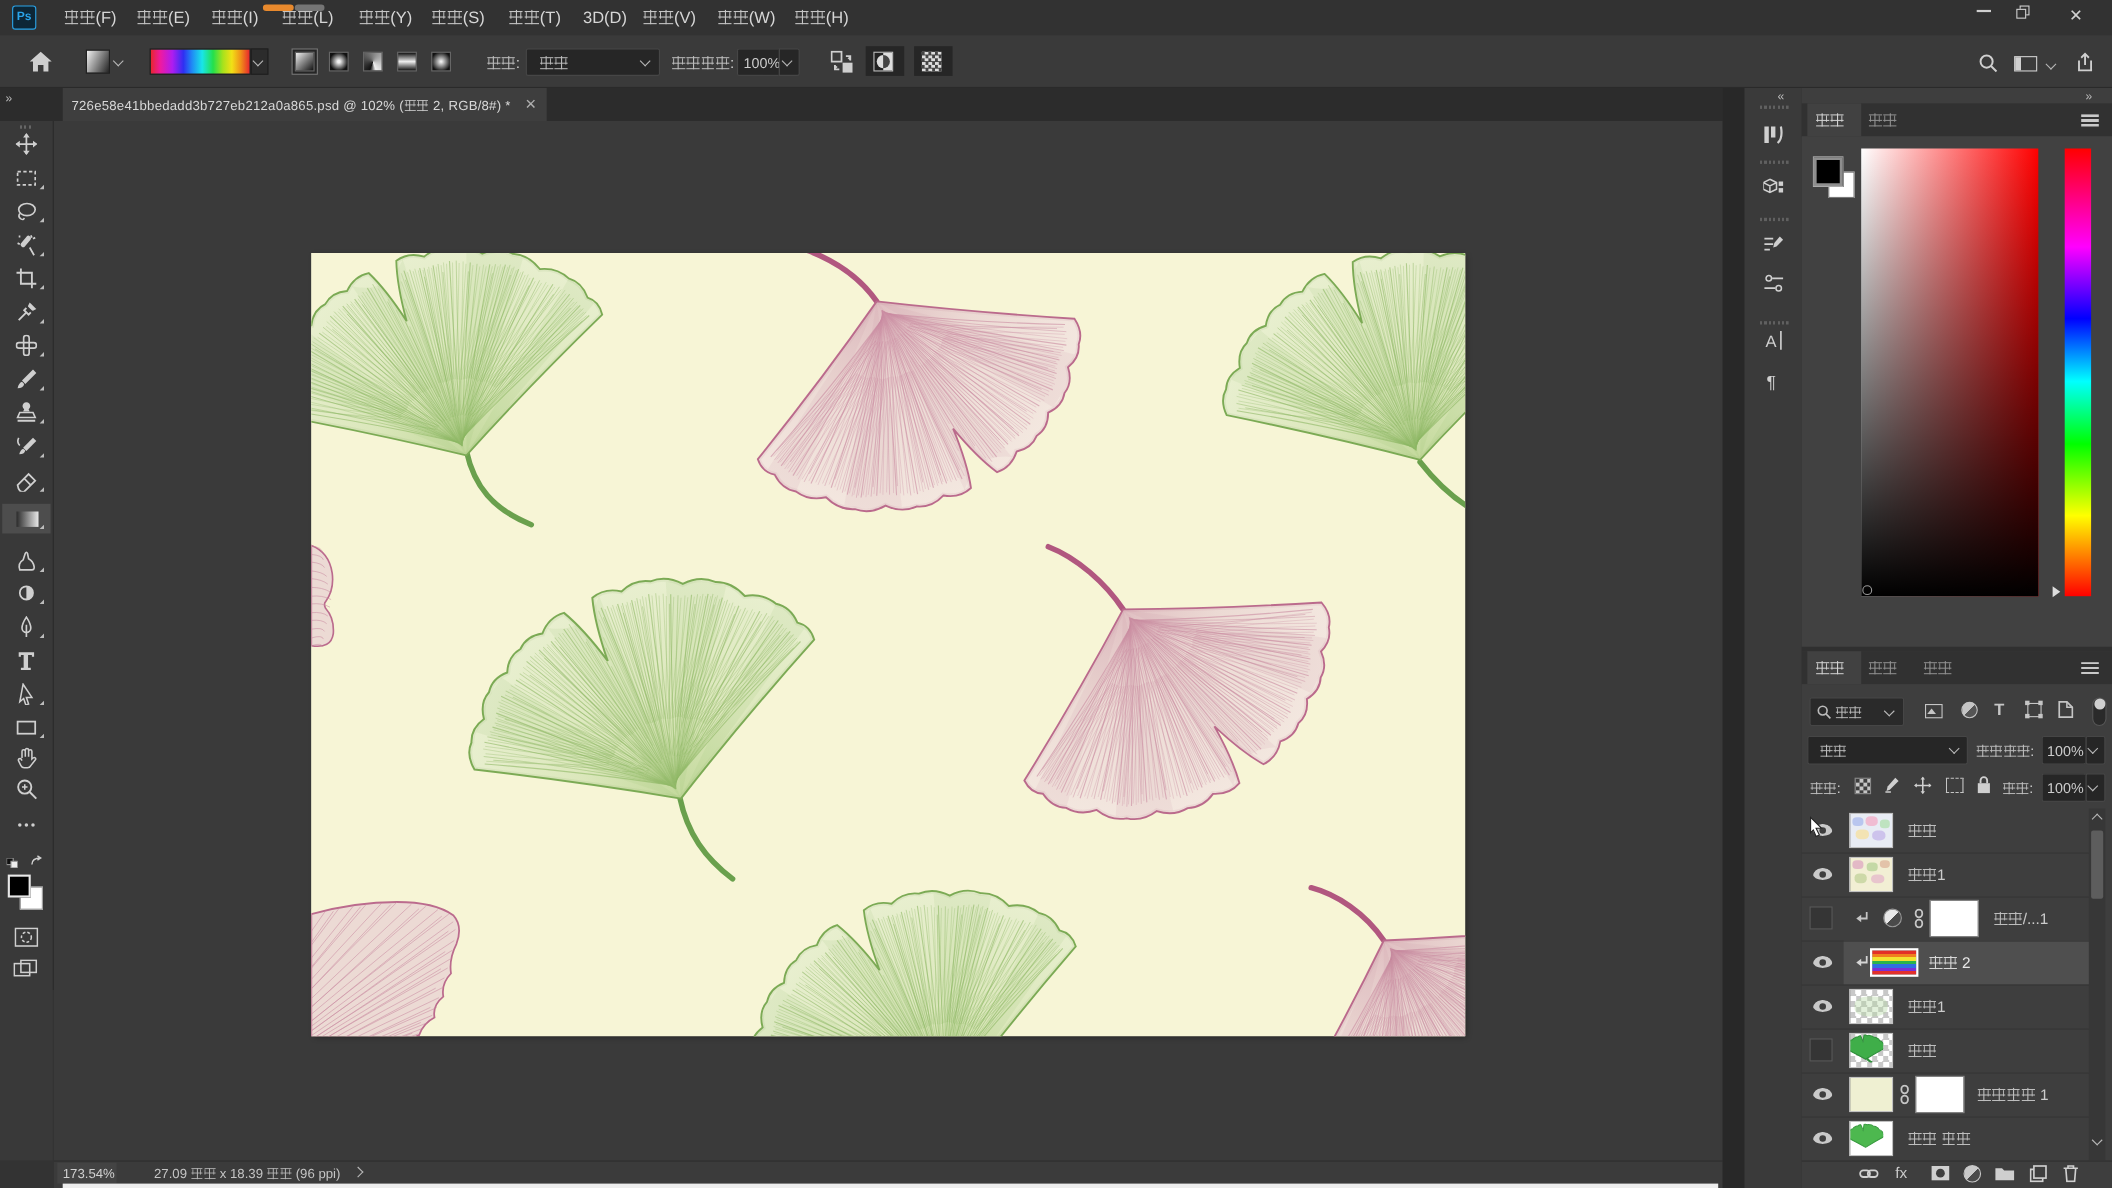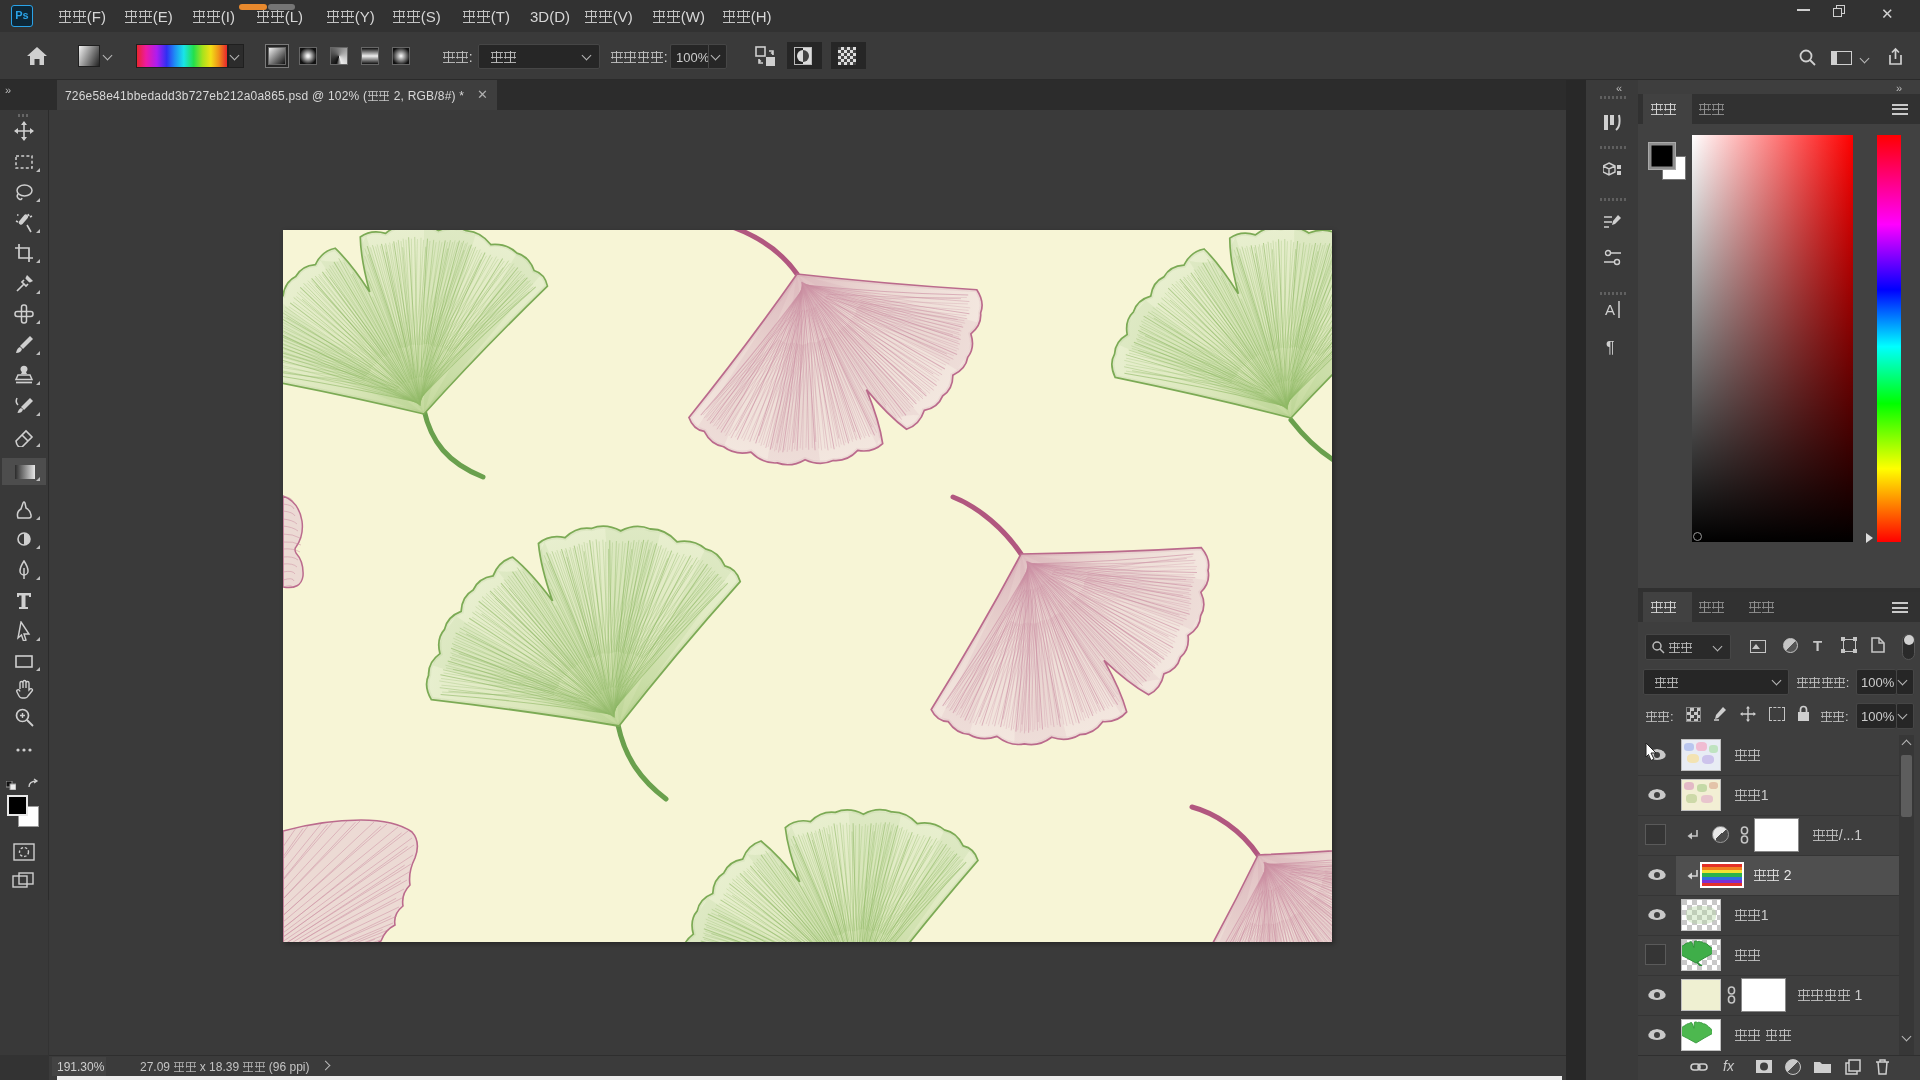--- a/index.html
+++ b/index.html
@@ -279,21 +279,21 @@
 <path d="M-103.8,769.1 Q-54.8,685.9 0,601 M-82.6,734.7 L-4.5,603.5 M-102.3,768.7 Q-47.6,684.2 13,598 M-100.8,768.5 Q-41.0,683.0 25,596 M-75.1,733.2 L20.1,598.4 M-99.3,768.2 Q-33.8,681.9 38,594 M-97.8,768.0 Q-27.1,680.7 50,592 M-67.6,732.0 L44.7,594.4 M-96.2,767.9 Q-19.4,680.1 64,591 M-94.5,767.8 Q-11.6,679.5 78,590 M-59.2,731.4 L72.3,592.3 M-92.9,768.0 Q-4.4,680.6 91,592 M-91.4,768.2 Q2.8,681.6 104,594 M-51.4,732.6 L97.9,596.1 M-90.0,768.6 Q8.9,683.2 115,597 M-88.8,769.1 Q14.4,685.4 125,601 M-45.1,734.7 L118.6,602.9 M-88.4,769.9 Q16.7,689.2 129,608 M-88.1,770.8 Q17.8,693.0 131,615 M-43.3,738.9 L124.6,616.5 M-88.2,772.0 Q17.3,698.5 130,625 M-88.5,773.0 Q16.2,703.4 128,634 M-44.2,744.6 L121.7,635.1 M-88.7,774.0 Q15.2,707.8 126,642 M-89.0,775.0 Q14.1,712.2 124,650 M-45.4,749.4 L117.9,650.7 M-89.3,776.0 Q12.5,717.1 121,659 M-89.6,777.1 Q11.4,722.0 119,668 M-46.9,754.8 L113.1,668.3 M-89.9,778.2 Q9.8,727.0 116,677 M-90.2,779.3 Q8.8,731.9 114,686 M-48.4,760.2 L108.3,685.8 M-90.6,780.1 Q6.6,735.7 110,693 M-91.2,781.0 Q3.9,739.6 105,700 M-51.1,764.4 L99.6,699.5 M-91.7,781.6 Q1.7,742.3 101,705 M-92.2,782.2 Q-0.5,745.0 97,710 M-53.5,767.4 L91.8,709.3 M-93.3,782.5 Q-5.4,746.7 88,713 M-94.2,782.5 Q-9.8,746.7 80,713 M-58.6,768.3 L75.1,712.3 M-95.4,782.5 Q-15.4,746.7 70,713 M-96.6,782.5 Q-20.9,746.7 60,713 M-64.6,768.3 L55.4,712.3 M-97.8,782.5 Q-26.5,746.7 50,713 M-99.0,782.5 Q-32.0,746.8 40,713 M-70.6,768.3 L35.7,712.3 M-100.2,782.5 Q-37.5,746.8 30,713 M-101.4,782.5 Q-43.1,746.8 20,713 M-76.6,768.3 L16.0,712.4 M-102.4,782.5 Q-47.5,746.8 12,713 M-103.2,782.5 Q-51.4,746.9 5,713 M-81.1,768.3 L1.2,712.5" fill="none" stroke="#c98ba0" stroke-width="0.9" opacity="0.55"></path>
 </g>
         <g>
           <path d="M0,266 Q16,272 19,291 Q21,306 13,317 Q11,319 13,323 Q21,332 20,346 Q18,360 0,357 Z" fill="#ecdad4" stroke="#bb6b8d" stroke-width="1.5"></path>
           <path d="M0,266 Q10,268 10,272 M0,274 Q10,275 11,279 M0,281 Q10,282 12,286 M0,289 Q10,290 14,294 M0,296 Q10,297 15,301 M0,304 Q10,304 17,308 M0,312 Q10,311 18,315 M0,319 Q10,318 17,322 M0,327 Q10,326 15,330 M0,334 Q10,333 14,337 M0,342 Q10,340 12,344 M0,350 Q10,347 11,351 M0,357 Q10,354 10,358" fill="none" stroke="#c98ba0" stroke-width="0.9" opacity="0.55"></path>
         </g>
       </svg>
     </div>
 <div class="abs" style="left:49px;top:1055px;width:1517px;height:25px;background:#3b3b3b;border-top:1px solid #2e2e2e"></div>
 <div class="abs" style="left:52px;top:1057px;width:54px;height:19px;background:#434343"></div>
-<div class="abs lbl" style="left:57px;top:1060px;font-size:12px;color:#d0d0d0">191.30%</div>
+<div class="abs lbl" style="left:57px;top:1060px;font-size:12px;color:#d0d0d0">173.54%</div>
 <div class="abs lbl" style="left:140px;top:1060px;font-size:12px;color:#c4c4c4">27.09 <i class="cj "></i><i class="cj "></i> x 18.39 <i class="cj "></i><i class="cj "></i> (96 ppi)</div>
 <div class="abs chv" style="left:322px;top:1062px;transform:rotate(-45deg)"></div>
 <div class="abs" style="left:57px;top:1076px;width:1505px;height:4px;background:#ededed"></div>
 <div class="abs" style="left:1566px;top:80px;width:20px;height:1000px;background:#282828"></div>
 <div class="abs" style="left:1586px;top:80px;width:52px;height:1000px;background:#3a3a3a"></div>
 <div class="abs lbl" style="left:1616px;top:82px;font-size:11px;color:#bbb">«</div>
 <div class="abs" style="left:1600px;top:96px;width:26px;height:3px;background:repeating-linear-gradient(90deg,#606060 0 2px,transparent 2px 4px)"></div>
 <div class="abs" style="left:1603px;top:113px;width:19px;height:19px"><svg width="19" height="19" viewBox="0 0 19 19" style="">
         <rect x="1" y="2" width="4" height="15" fill="#cfcfcf"></rect>
         <rect x="7" y="2" width="4" height="10" fill="#cfcfcf"></rect>
@@ -476,21 +476,21 @@
 <div class="abs" style="left:1638px;top:1015px;width:261px;height:1px;background:#353535"></div>
 <div class="abs" style="left:1899px;top:735px;width:15px;height:320px;background:#373737"></div>
 <div class="abs chv" style="left:1903px;top:741px;transform:rotate(-135deg)"></div>
 <div class="abs" style="left:1901px;top:755px;width:11px;height:62px;background:#5d5d5d;border-radius:2px"></div>
 <div class="abs chv" style="left:1903px;top:1033px;transform:rotate(45deg)"></div>
 <div class="abs" style="left:1638px;top:1055px;width:282px;height:25px;background:#3e3e3e;border-top:1px solid #2f2f2f"></div>
 <div class="abs" style="left:1690px;top:1059px;width:18px;height:16px"><svg width="18" height="16" viewBox="0 0 18 16" style="">
         <rect x="1" y="5" width="9" height="6" rx="3" fill="none" stroke="#cfcfcf" stroke-width="1.6"></rect>
         <rect x="8" y="5" width="9" height="6" rx="3" fill="none" stroke="#cfcfcf" stroke-width="1.6"></rect>
       </svg></div>
-<div class="abs lbl" style="left:1723px;top:1058px;font-size:14px;font-style:italic;color:#c9c9c9">fx</div>
+<div class="abs lbl" style="left:1723px;top:1058px;font-size:14px;color:#c9c9c9">fx</div>
 <div class="abs" style="left:1755px;top:1059px;width:18px;height:15px"><svg width="18" height="15" viewBox="0 0 18 15" style="">
         <rect x="1" y="1" width="16" height="13" fill="#cfcfcf"></rect>
         <circle cx="9" cy="7.5" r="4" fill="#3e3e3e"></circle>
       </svg></div>
 <div class="abs" style="left:1785px;top:1059px;width:16px;height:16px;border-radius:50%;background:linear-gradient(135deg,#c9c9c9 50%,#4a4a4a 50%);border:1px solid #c9c9c9"></div>
 <div class="abs" style="left:1813px;top:1060px;width:19px;height:14px"><svg width="19" height="14" viewBox="0 0 19 14" style="">
         <path d="M1 13 V2 h6 l2 2 h9 v9 z" fill="#cfcfcf"></path>
       </svg></div>
 <div class="abs" style="left:1845px;top:1059px;width:16px;height:16px"><svg width="16" height="16" viewBox="0 0 16 16" style="">
         <rect x="4" y="1" width="11" height="11" fill="none" stroke="#cfcfcf" stroke-width="1.5"></rect>

